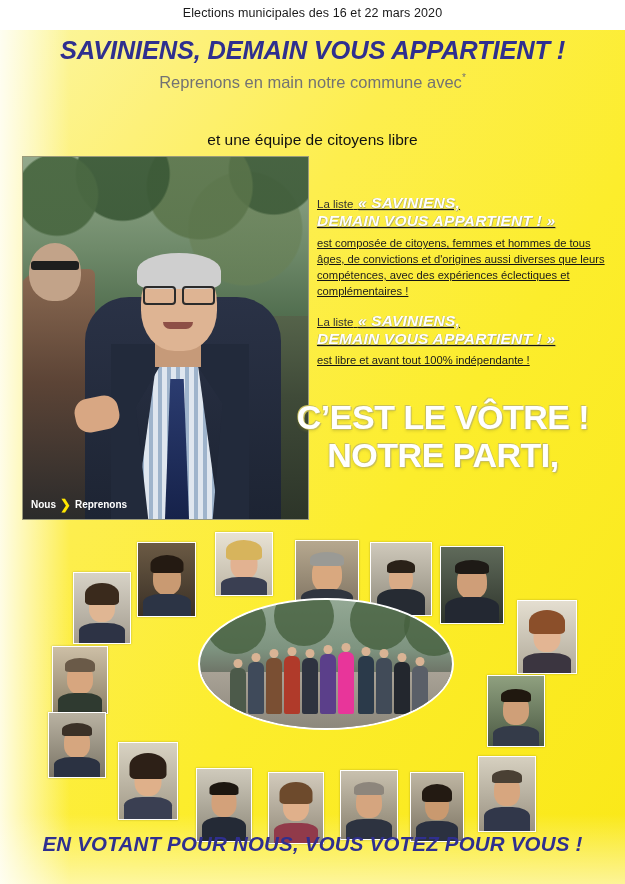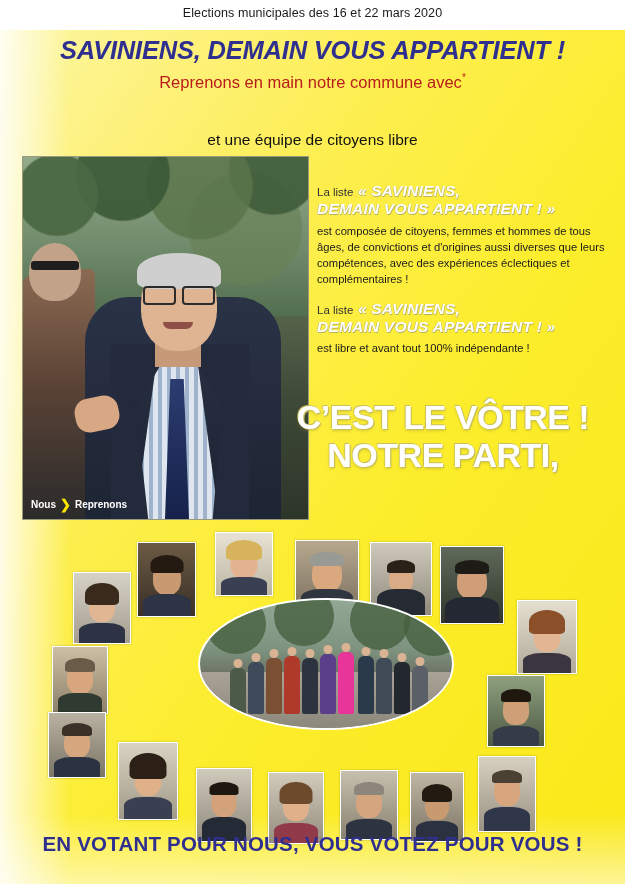--- a/index.html
+++ b/index.html
@@ -68,21 +68,21 @@
     letter-spacing: -0.2px;
   }
 
   .subline1 {
     position: absolute;
     top: 72px;
     left: 0;
     width: 625px;
     text-align: center;
     font-size: 16.5px;
-    color: #b91c1c;
+    color: #737373;
   }
   .subline1 .sup {
     font-size: 10px;
     vertical-align: super;
   }
 
   .candidate {
     position: absolute;
     top: 98px;
     left: 0;
@@ -213,23 +213,24 @@
   .logo .chev {
     color: #ffe600;
     font-size: 13px;
     line-height: 1;
   }
 
   
   .rtext {
     position: absolute;
     left: 317px;
-    top: 182px;
+    top: 194px;
     width: 296px;
     color: #141414;
+    text-decoration: underline;
   }
   .rtext .lead {
     font-size: 11.5px;
     color: #333;
   }
   .listname {
     display: inline;
     font-size: 15.5px;
     font-weight: bold;
     font-style: italic;
@@ -329,20 +330,21 @@
   }
 
   .bottomline {
     position: absolute;
     left: 0;
     top: 832px;
     width: 625px;
     text-align: center;
     font-size: 20.5px;
     font-weight: bold;
+    font-style: italic;
     color: #2f2f8f;
     letter-spacing: 0.2px;
   }
 </style>
 </head>
 <body>
 
 <div class="page">
 
   <div class="yellow-bg"></div>

